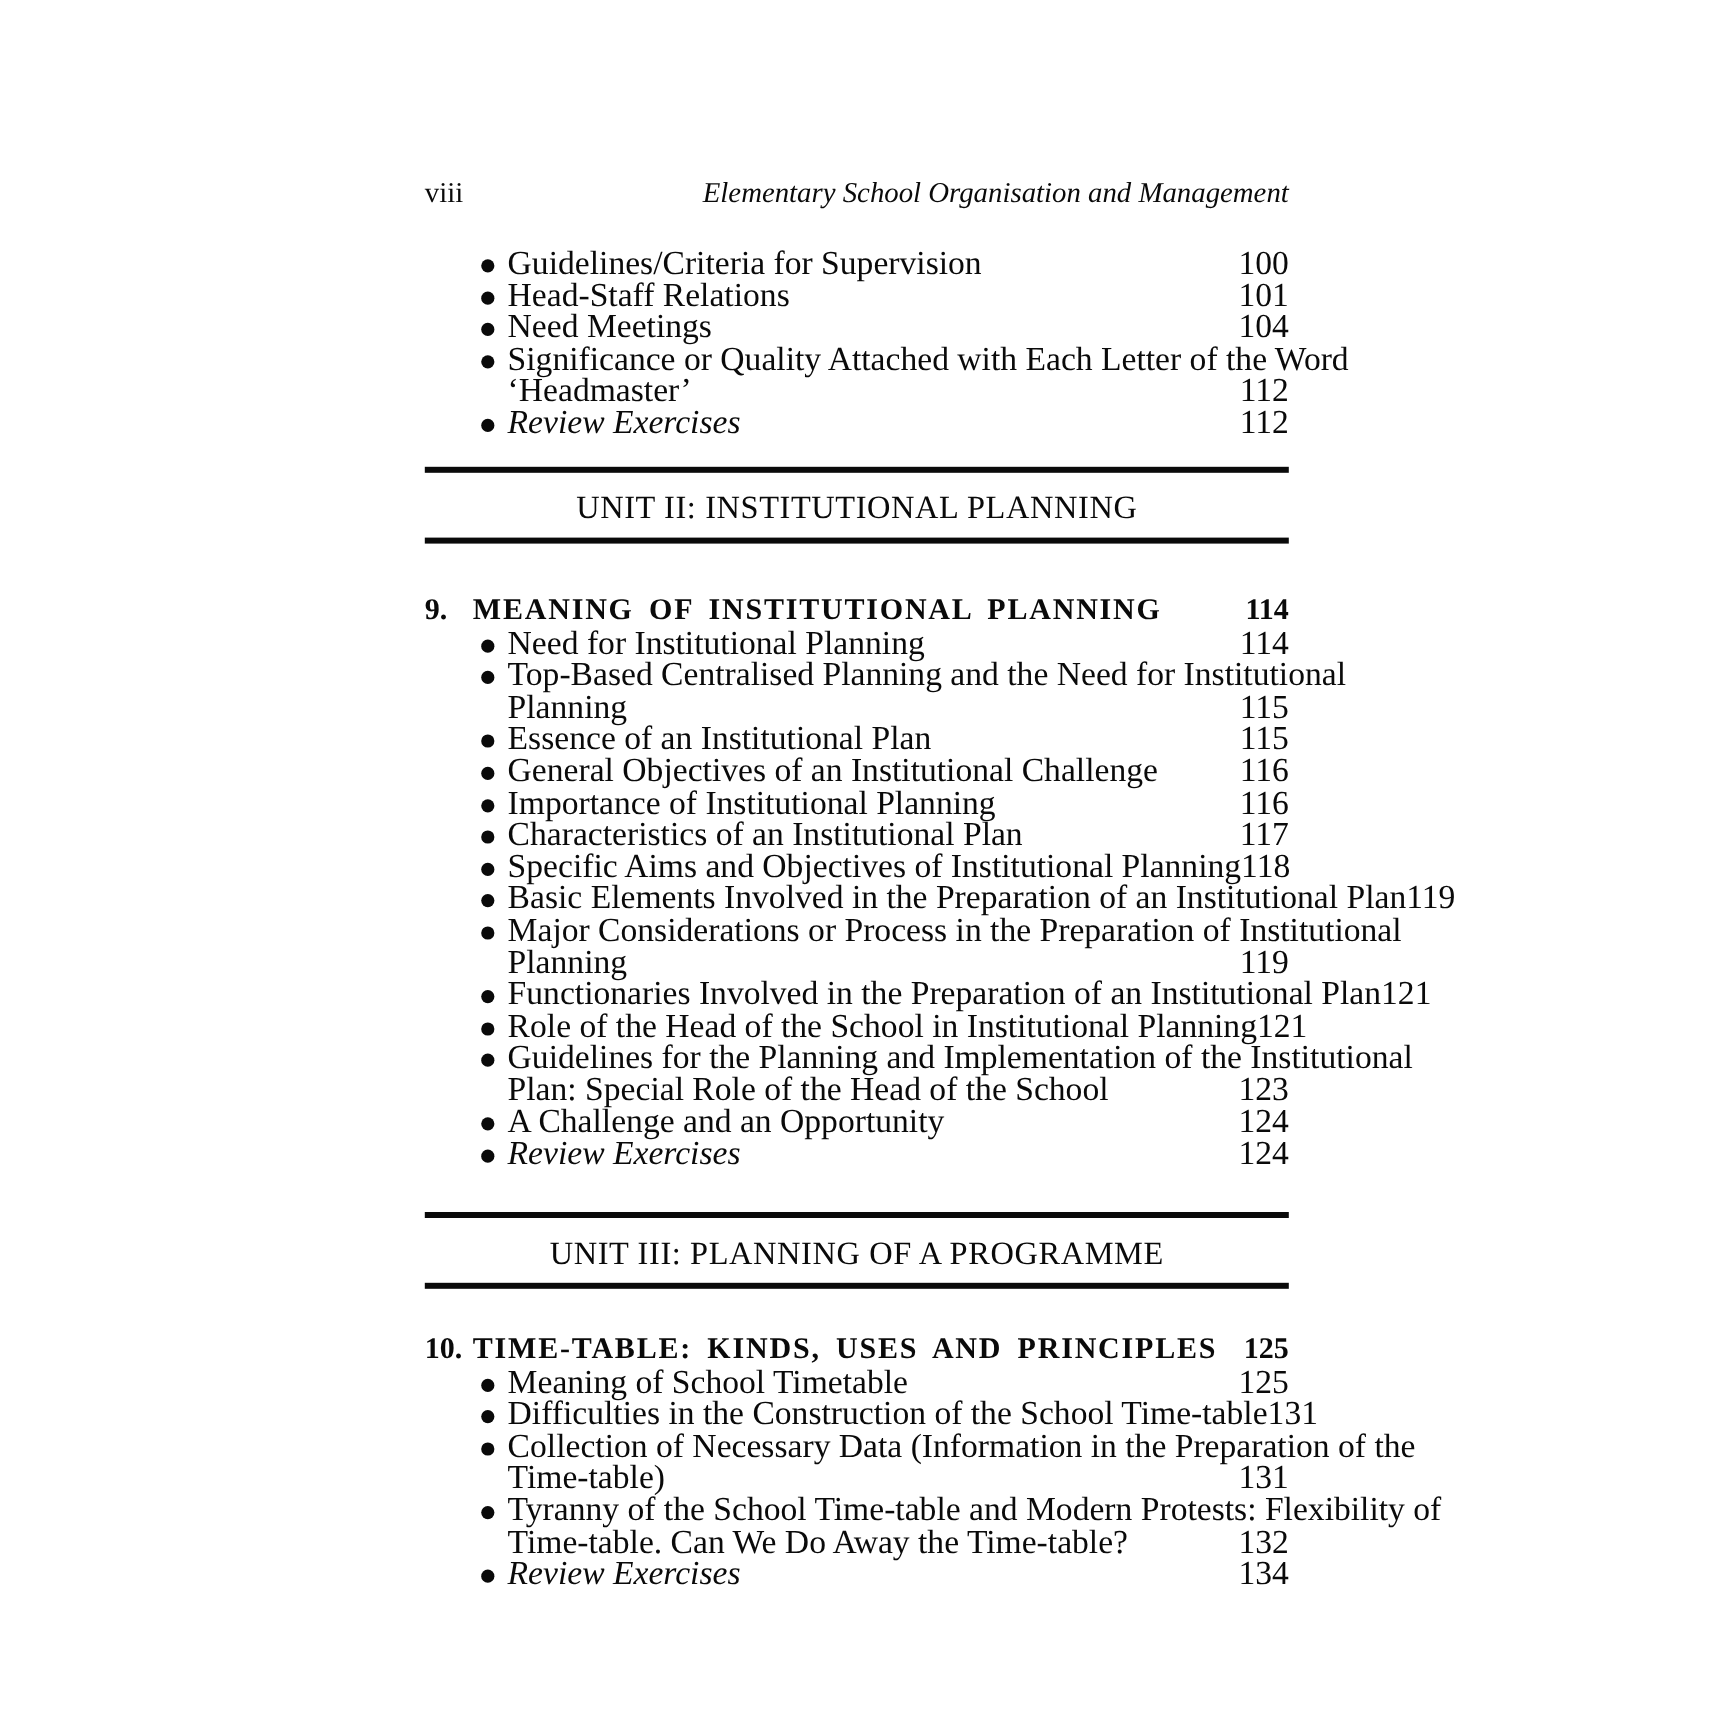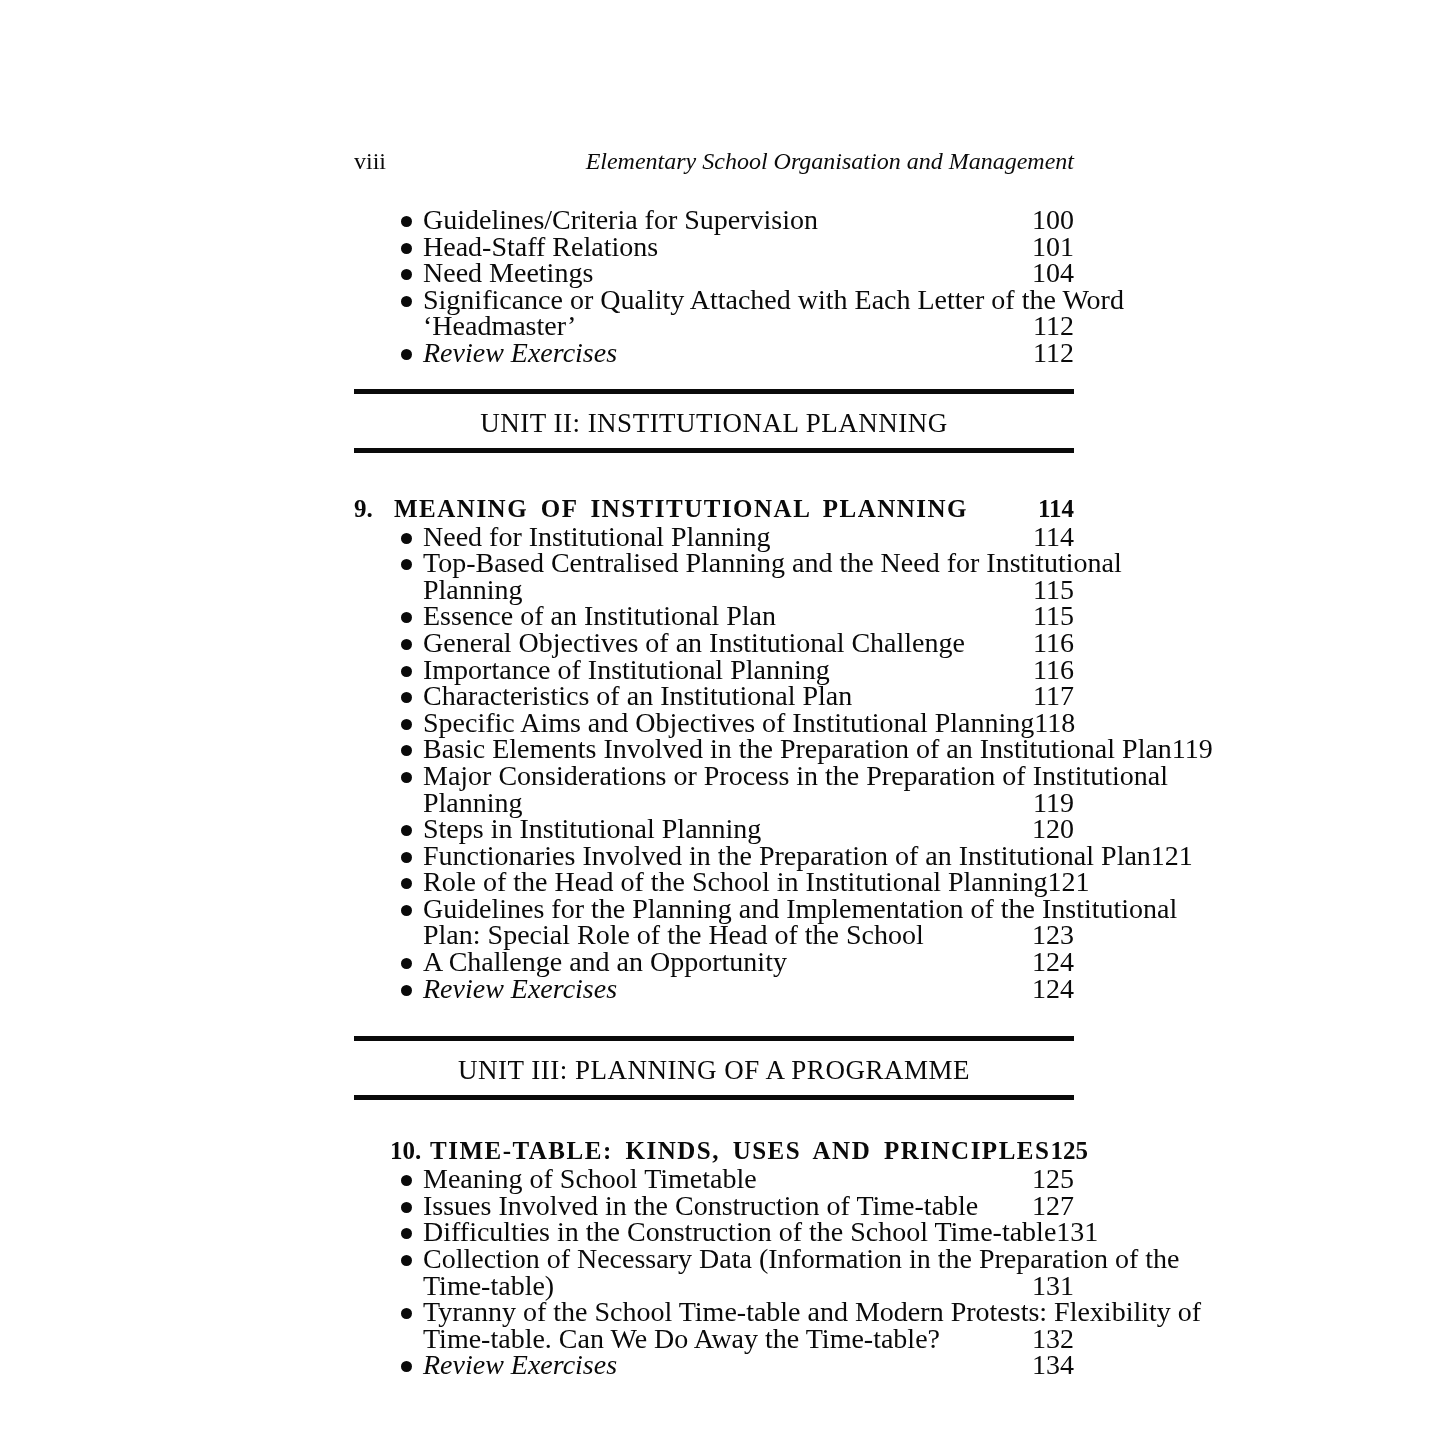--- a/index.html
+++ b/index.html
@@ -65,21 +65,21 @@
 
   .chapter-heading {
     display: flex;
     align-items: baseline;
     font-weight: bold;
     font-size: 25px;
     line-height: 30px;
     white-space: nowrap;
   }
   .chapter-heading.first { margin-top: 41px; }
-  .chapter-heading.second { margin-top: 36px; margin-left: 36px; }
+  .chapter-heading.second { margin-top: 36px; }
   .chap-num { width: 40px; flex: 0 0 40px; }
   .chap-title { letter-spacing: 1.5px; word-spacing: 5px; font-family: Liberation Serif, serif; }
   .chap-page { margin-left: auto; }
 </style>
 </head>
 <body>
 
 <div class="page">
   <div class="content">
 
@@ -176,25 +176,20 @@
         <div class="toc-line">
           <span class="bullet"></span>
           <span class="entry-text">Major Considerations or Process in the Preparation of Institutional</span>
         </div>
         <div class="toc-line">
           <span class="entry-text">Planning</span>
           <span class="entry-page">119</span>
         </div>
         <div class="toc-line">
           <span class="bullet"></span>
-          <span class="entry-text">Steps in Institutional Planning</span>
-          <span class="entry-page">120</span>
-        </div>
-        <div class="toc-line">
-          <span class="bullet"></span>
           <span class="entry-text">Functionaries Involved in the Preparation of an Institutional Plan</span>
           <span class="entry-page">121</span>
         </div>
         <div class="toc-line">
           <span class="bullet"></span>
           <span class="entry-text">Role of the Head of the School in Institutional Planning</span>
           <span class="entry-page">121</span>
         </div>
         <div class="toc-line">
           <span class="bullet"></span>
@@ -227,25 +222,20 @@
     </div>
 
     <section class="toc-block">
         <div class="toc-line">
           <span class="bullet"></span>
           <span class="entry-text">Meaning of School Timetable</span>
           <span class="entry-page">125</span>
         </div>
         <div class="toc-line">
           <span class="bullet"></span>
-          <span class="entry-text">Issues Involved in the Construction of Time-table</span>
-          <span class="entry-page">127</span>
-        </div>
-        <div class="toc-line">
-          <span class="bullet"></span>
           <span class="entry-text">Difficulties in the Construction of the School Time-table</span>
           <span class="entry-page">131</span>
         </div>
         <div class="toc-line">
           <span class="bullet"></span>
           <span class="entry-text">Collection of Necessary Data (Information in the Preparation of the</span>
         </div>
         <div class="toc-line">
           <span class="entry-text">Time-table)</span>
           <span class="entry-page">131</span>

